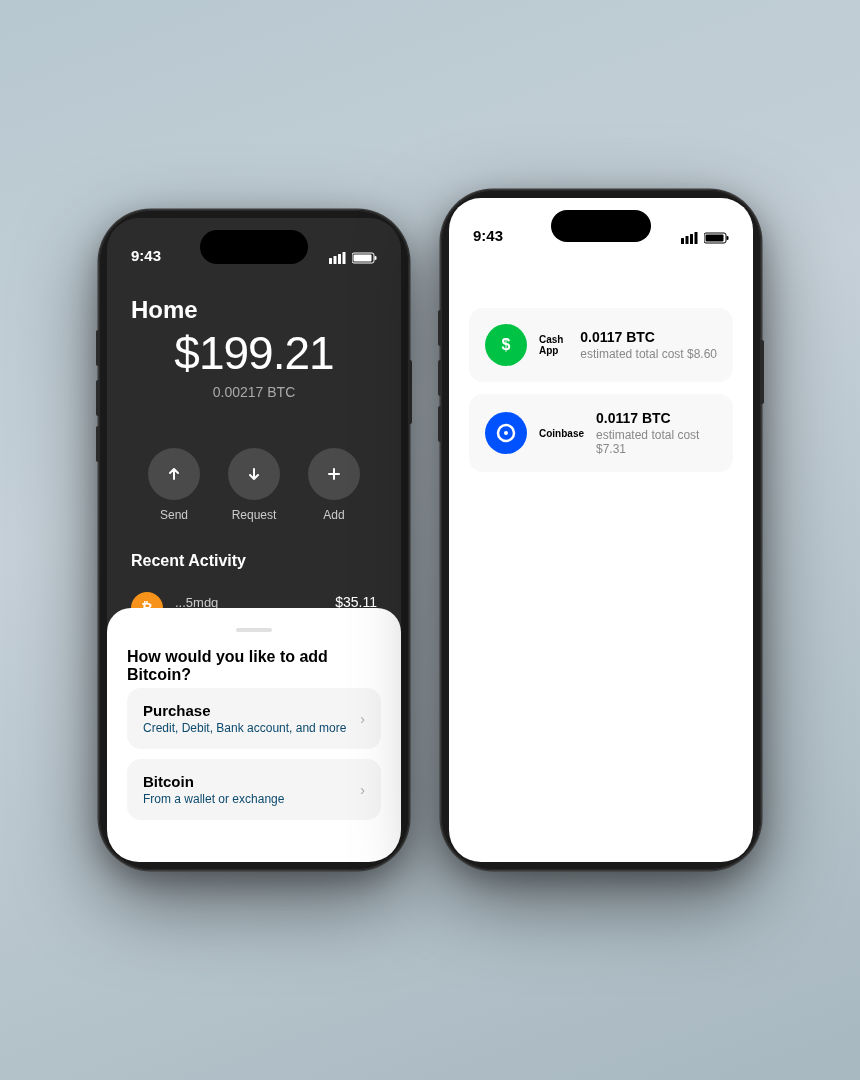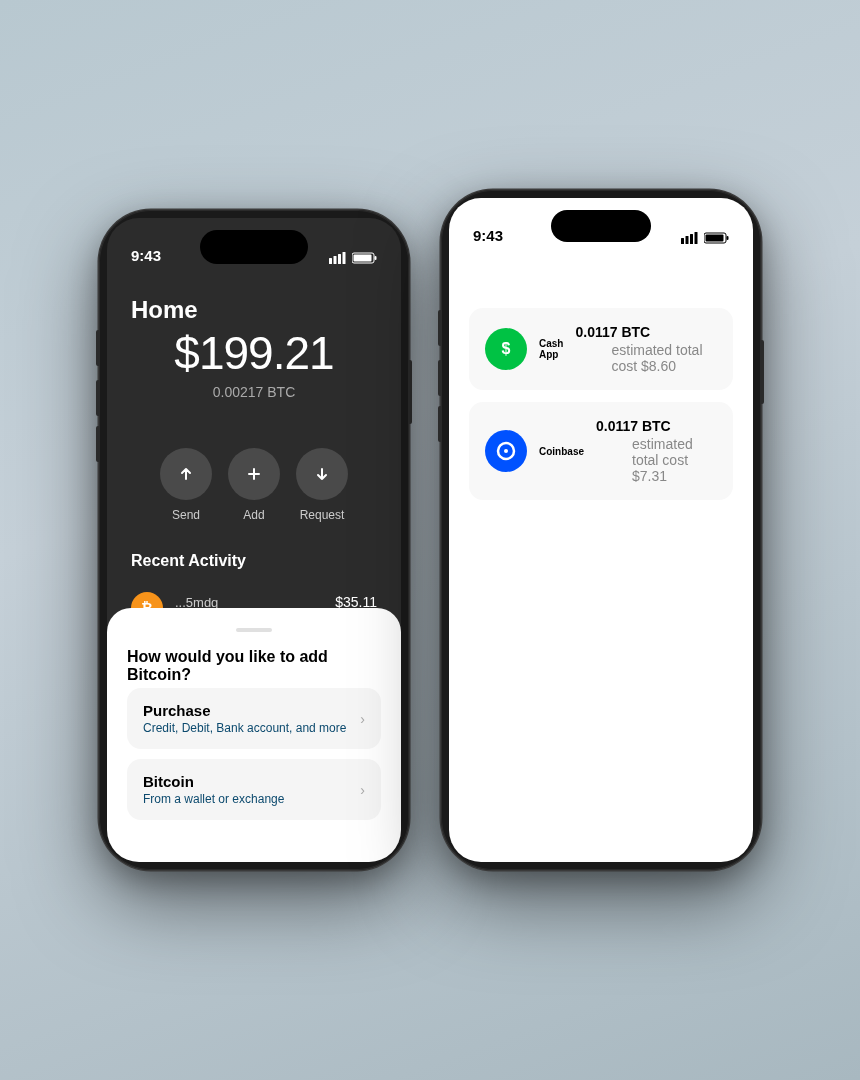--- a/index.html
+++ b/index.html
@@ -169,21 +169,21 @@
       margin-top: 4px;
     }
 
     .action-buttons {
       position: absolute;
       top: 230px;
       left: 0;
       right: 0;
       display: flex;
       justify-content: center;
-      gap: 16px;
+      gap: 28px;
     }
 
     .action-btn {
       display: flex;
       flex-direction: column;
       align-items: center;
       gap: 8px;
     }
 
     .action-circle {
@@ -390,24 +390,23 @@
     .partner-right {
     }
 
     .partner-btc {
       font-size: 14px;
       font-weight: 600;
       color: #000;
     }
 
     .partner-cost {
-      font-size: 14px;
+      font-size: 12px;
       color: #888;
       margin-top: 2px;
-      margin-left: 36px;
     }
   </style>
 </head>
 <body>
 
 <div class="scene">
 
   <div class="phone phone-left">
     <div class="screen">
       <div class="left-screen">
@@ -443,32 +442,32 @@
             <div class="action-circle">
               <svg width="18" height="18" viewBox="0 0 18 18" fill="none">
                 <path d="M9 14V4M9 4L5 8M9 4L13 8" stroke="white" stroke-width="2" stroke-linecap="round" stroke-linejoin="round"></path>
               </svg>
             </div>
             <span class="action-label">Send</span>
           </div>
           <div class="action-btn">
             <div class="action-circle">
               <svg width="18" height="18" viewBox="0 0 18 18" fill="none">
-                <path d="M9 4V14M4 9H14" stroke="white" stroke-width="2" stroke-linecap="round"></path>
+                <path d="M9 4V14M9 14L5 10M9 14L13 10" stroke="white" stroke-width="2" stroke-linecap="round" stroke-linejoin="round"></path>
               </svg>
             </div>
-            <span class="action-label">Add</span>
+            <span class="action-label">Request</span>
           </div>
           <div class="action-btn">
             <div class="action-circle">
               <svg width="18" height="18" viewBox="0 0 18 18" fill="none">
-                <path d="M9 4V14M9 14L5 10M9 14L13 10" stroke="white" stroke-width="2" stroke-linecap="round" stroke-linejoin="round"></path>
+                <path d="M9 4V14M4 9H14" stroke="white" stroke-width="2" stroke-linecap="round"></path>
               </svg>
             </div>
-            <span class="action-label">Request</span>
+            <span class="action-label">Add</span>
           </div>
         </div>
 
         <div class="recent-title">Recent Activity</div>
         <div class="activity-row">
           <div class="btc-icon-small">₿</div>
           <div class="activity-details">
             <div class="activity-addr">...5mdq</div>
             <div class="activity-date">July 23 at 10:31pm</div>
           </div>

